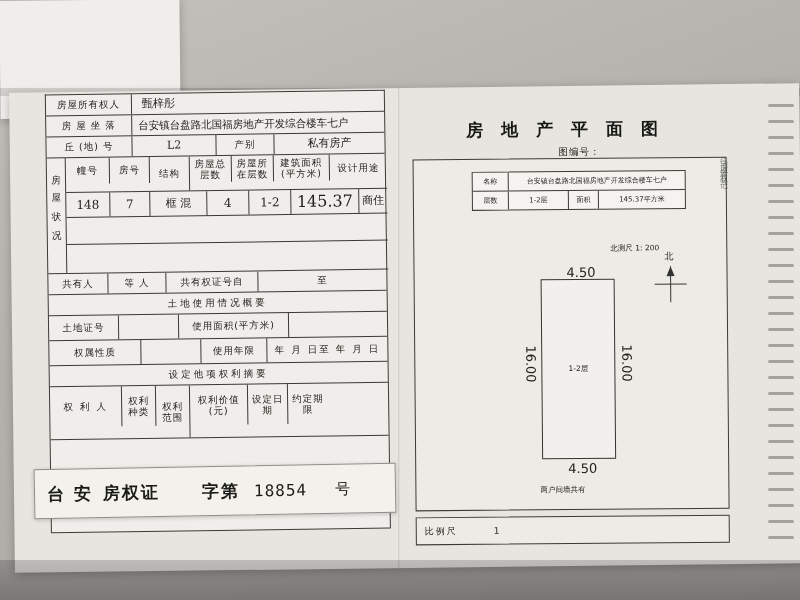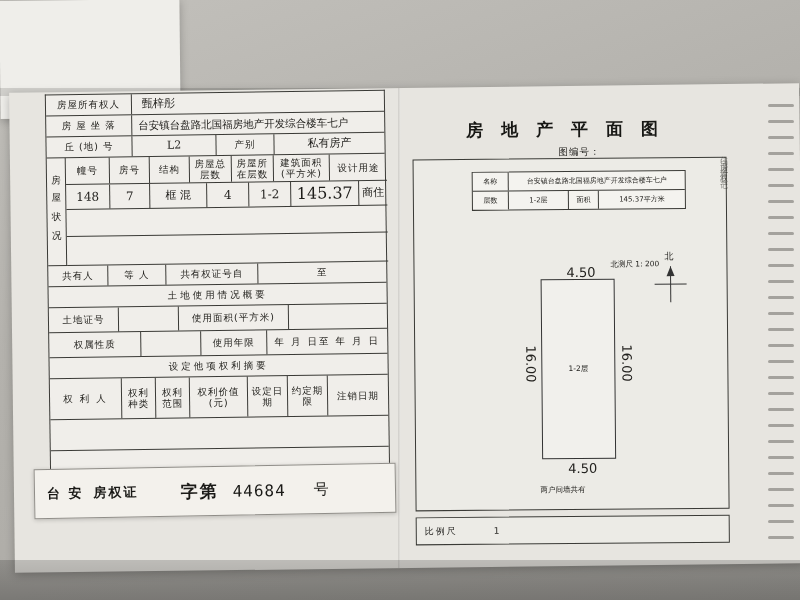--- a/index.html
+++ b/index.html
@@ -74,21 +74,21 @@
   
   .stamp{
     position:absolute;left:34px;top:466px;width:360px;height:48px;
     background:#f3f1ec;
     border:1px solid #8f8d88;
     transform:rotate(-1deg);
     display:flex;align-items:center;
     box-shadow:0 1px 4px rgba(0,0,0,.2);
   }
   .stamp span{font-family:"DejaVu Serif", serif;color:#1a1a17;}
-  .stamp .s1{font-size:13px;font-weight:bold;margin-left:12px;letter-spacing:2px;}
+  .stamp .s1{font-size:17px;font-weight:bold;margin-left:12px;letter-spacing:2px;}
   .stamp .s2{font-size:17px;font-weight:bold;margin-left:42px;letter-spacing:2px;}
   .stamp .s3{font-size:16px;margin-left:14px;letter-spacing:1px;font-family:"DejaVu Sans Mono",monospace;}
   .stamp .s4{font-size:15px;margin-left:28px;}
 
   
   .plan{
     position:absolute;left:408px;top:96px;width:330px;height:462px;
     transform:rotate(-0.5deg);
     color:#23221f;
   }
@@ -189,21 +189,21 @@
       </div>
 
       <div class="row" style="border-bottom:none">
         <div class="cell" style="width:26px;border-bottom:1.1px solid #3a3a36;align-items:flex-start;padding-top:8px">
           <span class="vlabel">房 屋 状 况</span>
         </div>
         <div style="flex:1;border-bottom:1.1px solid #3a3a36">
           <div class="row">
             <div class="cell lbl" style="width:44px;height:26px">幢号</div>
             <div class="cell lbl" style="width:40px;height:26px">房号</div>
-            <div class="cell lbl" style="width:40px;height:26px">结构</div>
+            <div class="cell lbl" style="width:40px;height:34px">结构</div>
             <div class="cell lbl" style="width:42px;height:26px;white-space:normal;line-height:11px">房屋总层数</div>
             <div class="cell lbl" style="width:42px;height:26px;white-space:normal;line-height:11px">房屋所在层数</div>
             <div class="cell lbl" style="width:56px;height:26px;white-space:normal;line-height:11px">建筑面积(平方米)</div>
             <div class="cell lbl" style="flex:1;height:26px;white-space:normal;line-height:11px">设计用途</div>
           </div>
           <div class="row">
             <div class="cell hand" style="width:44px;height:24px;font-size:12px">148</div>
             <div class="cell hand" style="width:40px;height:24px;font-size:12px">7</div>
             <div class="cell hand" style="width:57px;height:24px">框 混</div>
             <div class="cell hand" style="width:42px;height:24px;font-size:12px">4</div>
@@ -245,44 +245,43 @@
         <div class="cell lbl" style="flex:1;height:24px;letter-spacing:2px">年 月 日至 年 月 日</div>
       </div>
 
       <div class="row">
         <div class="cell lbl" style="flex:1;height:20px;letter-spacing:3px">设定他项权利摘要</div>
       </div>
 
       <div class="row">
         <div class="cell lbl" style="width:72px;height:40px;letter-spacing:2px">权 利 人</div>
         <div class="cell lbl" style="width:34px;height:40px;white-space:normal;line-height:11px">权利种类</div>
-        <div class="cell lbl" style="width:34px;height:40px;white-space:normal;line-height:11px">权利范围</div>
+        <div class="cell lbl" style="width:34px;height:52px;white-space:normal;line-height:11px">权利范围</div>
         <div class="cell lbl" style="width:58px;height:40px;white-space:normal;line-height:11px">权利价值(元)</div>
         <div class="cell lbl" style="width:40px;height:40px;white-space:normal;line-height:11px">设定日期</div>
         <div class="cell lbl" style="width:40px;height:40px;white-space:normal;line-height:11px">约定期限</div>
-        <div class="cell lbl" style="flex:1;height:40px;white-space:normal;line-height:11px">注销日期</div>
       </div>
 
       <div class="row">
           <div class="cell" style="flex:1;height:30px"></div>
         </div>
       <div class="row">
           <div class="cell" style="flex:1;height:30px"></div>
         </div>
       <div class="row">
           <div class="cell" style="flex:1;height:30px"></div>
         </div>
     </div>
   </div>
 
   <div class="stamp">
     <span class="s1">台 安</span>
     <span class="s1" style="margin-left:10px">房权证</span>
     <span class="s2">字第</span>
-    <span class="s3">44684</span>
+    <span class="s3">18854</span>
     <span class="s4">号</span>
   </div>
 
   <div class="plan">
     <div class="plan-title">房 地 产 平 面 图</div>
     <div class="plan-code">图编号：</div>
 
     <div class="plan-box">
 
       <div class="info-tbl">
@@ -299,21 +298,21 @@
       </div>
 
       <div class="north">
         <div class="ntxt">北</div>
         <svg class="compass" viewBox="0 0 40 40">
           <line x1="20" y1="2" x2="20" y2="38" stroke="#333" stroke-width="1"></line>
           <line x1="4" y1="20" x2="36" y2="20" stroke="#333" stroke-width="1"></line>
           <polygon points="20,2 16,12 24,12" fill="#333"></polygon>
         </svg>
       </div>
-      <div class="note" style="left:196px;top:101px">北测尺 1: 200</div>
+      <div class="note" style="left:196px;top:85px">北测尺 1: 200</div>
 
       <div class="unit">
         <span class="unit-label">1-2层</span>
       </div>
       <div class="dim" style="left:152px;top:106px">4.50</div>
       <div class="dim" style="left:152px;top:302px">4.50</div>
       <div class="dim dim-v" style="left:108px;top:186px">16.00</div>
       <div class="dim dim-v" style="left:204px;top:186px">16.00</div>
 
       <div class="note" style="left:124px;top:326px">两户间墙共有</div>

